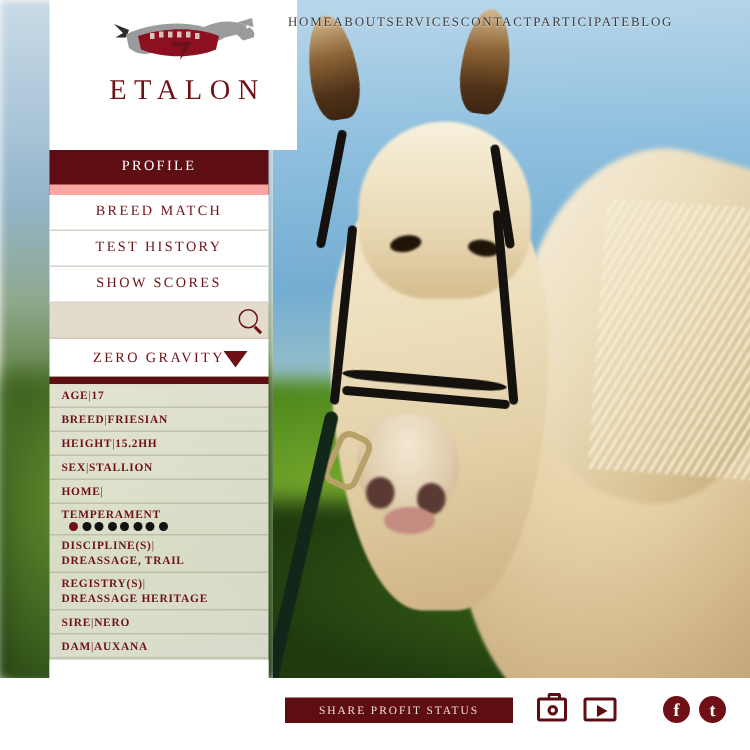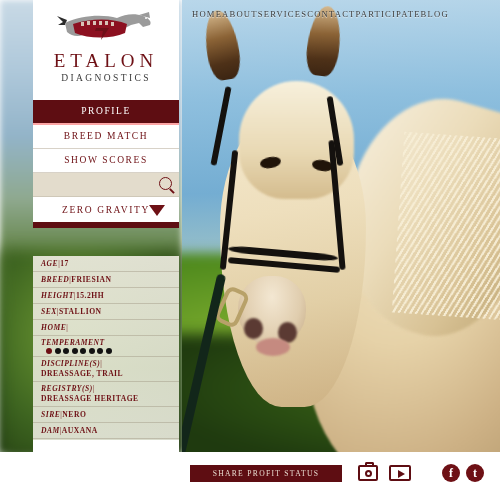--- a/index.html
+++ b/index.html
@@ -115,20 +115,21 @@
   }
   .topblur-glow{
     position:absolute;left:0;top:250px;width:182px;height:210px;
     background:radial-gradient(ellipse at 40% 40%,#6f9b33 0%,#3d6420 55%,#20390f 100%);
     filter:blur(8px);
   }
   .logo-box{
     position:absolute;left:33px;top:0;width:146px;height:100px;
     background:#ffffff;
     text-align:center;
+    padding-left:19px;
   }
   .logo-mark{
     position:relative;width:110px;height:40px;margin:6px auto 0;
   }
   .wordmark{
     font-family:"Liberation Serif", serif;
     color:#6e1015;
     font-size:19px;
     letter-spacing:5px;
     margin-top:4px;
@@ -145,21 +146,21 @@
     position:absolute;left:33px;top:100px;width:146px;
   }
   .menu-item{
     height:23px;line-height:23px;text-align:center;
     font-size:9.5px;letter-spacing:1.6px;
     color:#6e1015;background:#ffffff;
     border-bottom:1px solid #d8d2c8;
     cursor:pointer;
   }
   .menu-item.active{
-    background:#5e0d12;color:#ffffff;border-bottom:2px solid #fca5a5;
+    background:#5e0d12;color:#ffffff;border-bottom:7px solid #fca5a5;
   }
   .search-row{
     height:23px;background:#e3dccc;position:relative;border-bottom:1px solid #cfc8b8;
   }
   .search-input{
     width:100%;height:23px;border:0;background:transparent;outline:none;
     font-family:"Liberation Serif", serif;font-size:10px;color:#5a4f3f;
     padding:0 30px 0 8px;box-sizing:border-box;
   }
   .search-icon{
@@ -188,21 +189,21 @@
     position:absolute;left:33px;top:256px;width:146px;
     background:linear-gradient(180deg,rgba(236,234,222,.93) 0%,rgba(226,228,210,.93) 50%,rgba(232,232,222,.93) 100%);
   }
   .spec-row{
     padding:2px 6px 2px 8px;
     border-bottom:1px solid rgba(160,150,130,.45);
     font-size:7.6px;letter-spacing:.5px;color:#6e1015;
     line-height:10px;min-height:11px;
     display:flex;align-items:center;flex-wrap:wrap;
   }
-  .spec-row .k{font-weight:bold;font-style:italic;}
+  .spec-row .k{font-weight:bold;}
   .spec-row .v{font-weight:bold;}
   .spec-row.comments{align-items:flex-start;padding-top:4px;padding-bottom:5px;line-height:10px;}
   .dots{display:inline-flex;gap:2.5px;margin-left:5px;align-items:center;}
   .dot{width:6px;height:6px;border-radius:50%;background:#121212;}
   .dot.accent{background:#6e1015;}
 
   .panel-foot{
     position:absolute;left:33px;top:440px;width:146px;height:60px;background:#ffffff;
   }
 
@@ -314,26 +315,26 @@
           <rect x="30" y="16" width="3" height="4"></rect>
             <rect x="36" y="15" width="3" height="4"></rect>
           <rect x="42" y="15" width="3" height="4"></rect>
             <rect x="48" y="15" width="3" height="4"></rect>
           <rect x="54" y="15" width="3" height="4"></rect>
             <rect x="60" y="16" width="3" height="4"></rect>
         </g>
       </svg>
     </div>
     <div class="wordmark">ETALON</div>
-    <div class="subword">DIAGNOSTICS</div>
   </div>
 
   <div class="menu">
     <div class="menu-item active">PROFILE</div>
     <div class="menu-item">BREED MATCH</div>
+    <div class="menu-item">TEST HISTORY</div>
     <div class="menu-item">SHOW SCORES</div>
 
     <div class="search-row">
       <input class="search-input" type="text" value="" placeholder="" style="">
       <span class="search-icon"></span>
     </div>
 
     <div class="select-row">
       <span>ZERO GRAVITY</span>
       <span class="caret"></span>

